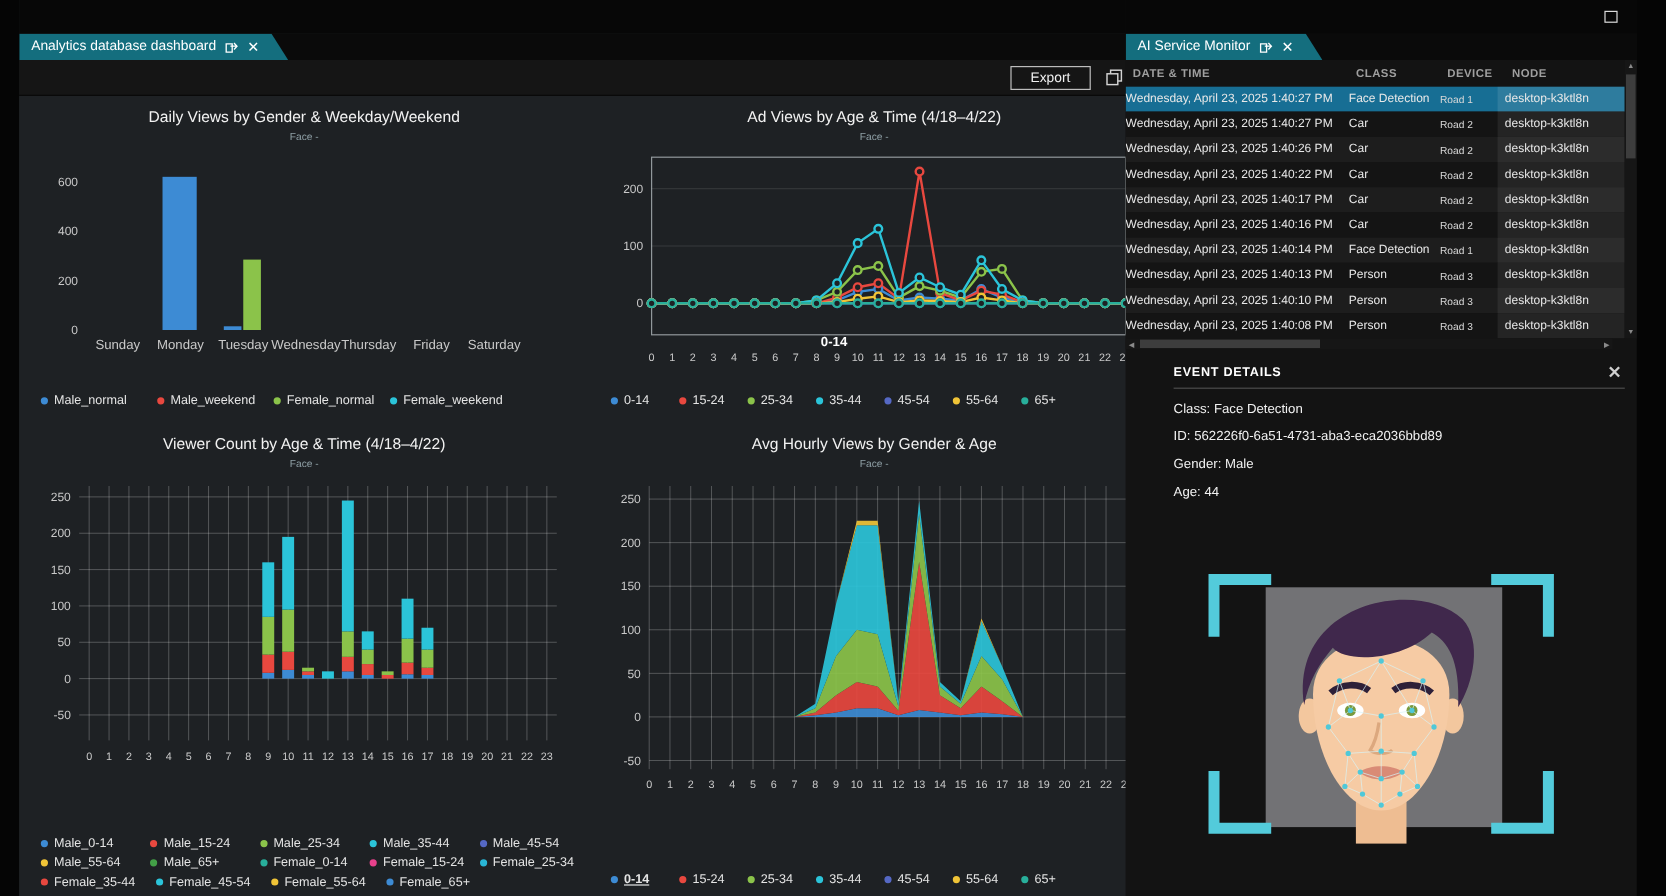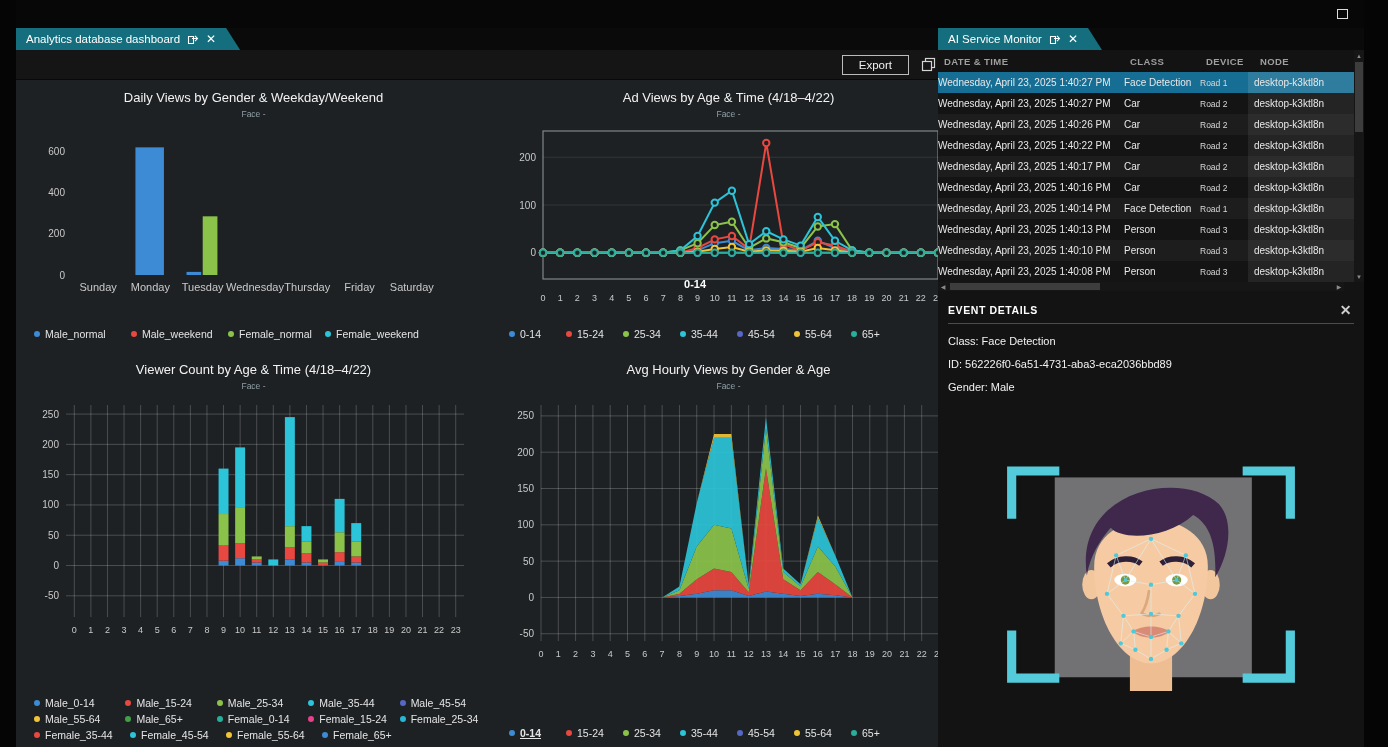--- a/index.html
+++ b/index.html
@@ -77,21 +77,21 @@
   .cell-device { font-size:8.5px; color:#d8d8d8; }
   .cell-node { background:rgba(255,255,255,0.07); height:100%; display:flex; align-items:center; padding-left:6px; }
   .trow.selected .cell-node { background:rgba(255,255,255,0.10); }
   .tv-scroll { position:absolute; right:0; top:0; width:10px; height:232px; background:#161616; }
   .tv-scroll .sb-thumb { position:absolute; top:12px; left:1px; right:1px; height:70px; background:#3d3d3d; }
   .th-scroll { position:relative; height:9px; background:#161616; margin-right:10px; display:flex; align-items:center; }
   .th-scroll .sb-thumb { position:absolute; left:12px; width:150px; top:1px; bottom:1px; background:#3d3d3d; }
   .h-arrow { width:10px; font-size:6px; color:#8a8a8a; display:flex; justify-content:center; }
   .h-arrow.right { margin-left:auto; }
 
-  .event-details { padding:4px 10px 0 10px; }
+  .event-details { padding:4px 10px 0 10px;margin-left:30px; }
   .ed-header {
     display:flex; justify-content:space-between; align-items:center;
     border-bottom:1px solid #4c4c4c; padding:8px 2px 6px 0;
     color:#fff; font-size:10.5px; font-weight:bold; letter-spacing:0.6px;
   }
   .ed-close { color:#cfcfcf; font-size:14px; line-height:1; cursor:pointer; }
   .ed-line { font-size:11px; color:#f2f2f2; margin-top:11px; }
 
   .face-wrap { flex:1; display:flex; align-items:center; justify-content:center; }
 </style>
@@ -792,20 +792,21 @@
     </div>
 
     <div class="event-details">
       <div class="ed-header">
         <span>EVENT DETAILS</span>
         <span class="ed-close">✕</span>
       </div>
       <div class="ed-line">Class: Face Detection</div>
       <div class="ed-line">ID: 562226f0-6a51-4731-aba3-eca2036bbd89</div>
       <div class="ed-line">Gender: Male</div>
+      <div class="ed-line">Age: 44</div>
     </div>
 
     <div class="face-wrap">
       <svg id="face-svg" width="330" height="268" viewBox="0 0 360 292">
         <rect x="75" y="45" width="215" height="218" fill="#97979b" opacity="0.72"></rect>
         <g stroke="#53cbdb" stroke-width="10" fill="none">
           <path d="M28 90 V38 H80"></path>
           <path d="M280 38 H332 V90"></path>
           <path d="M28 212 V264 H80"></path>
           <path d="M332 212 V264 H280"></path>

